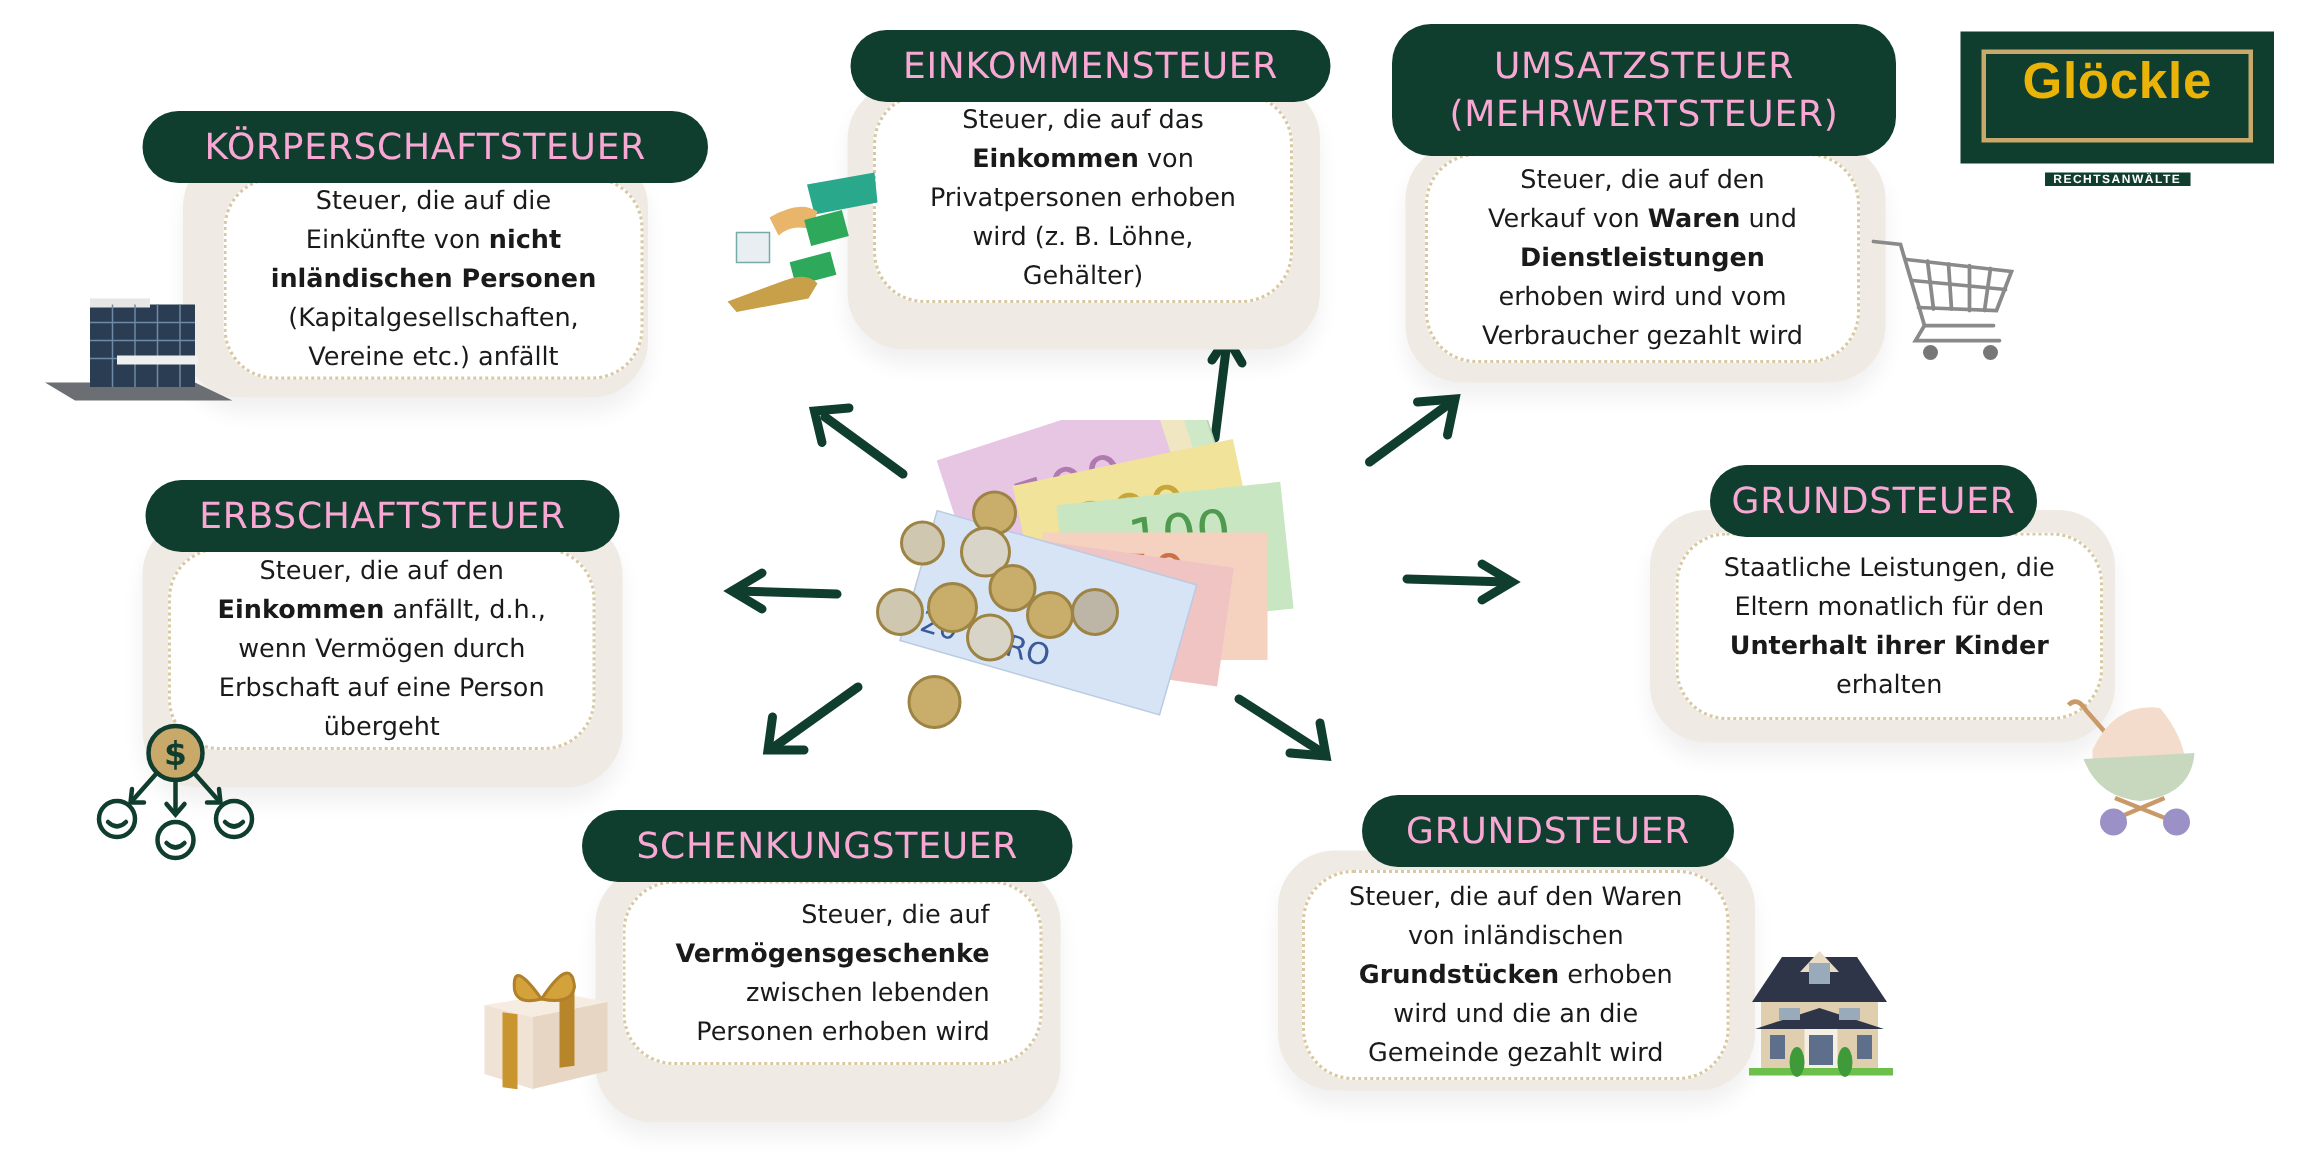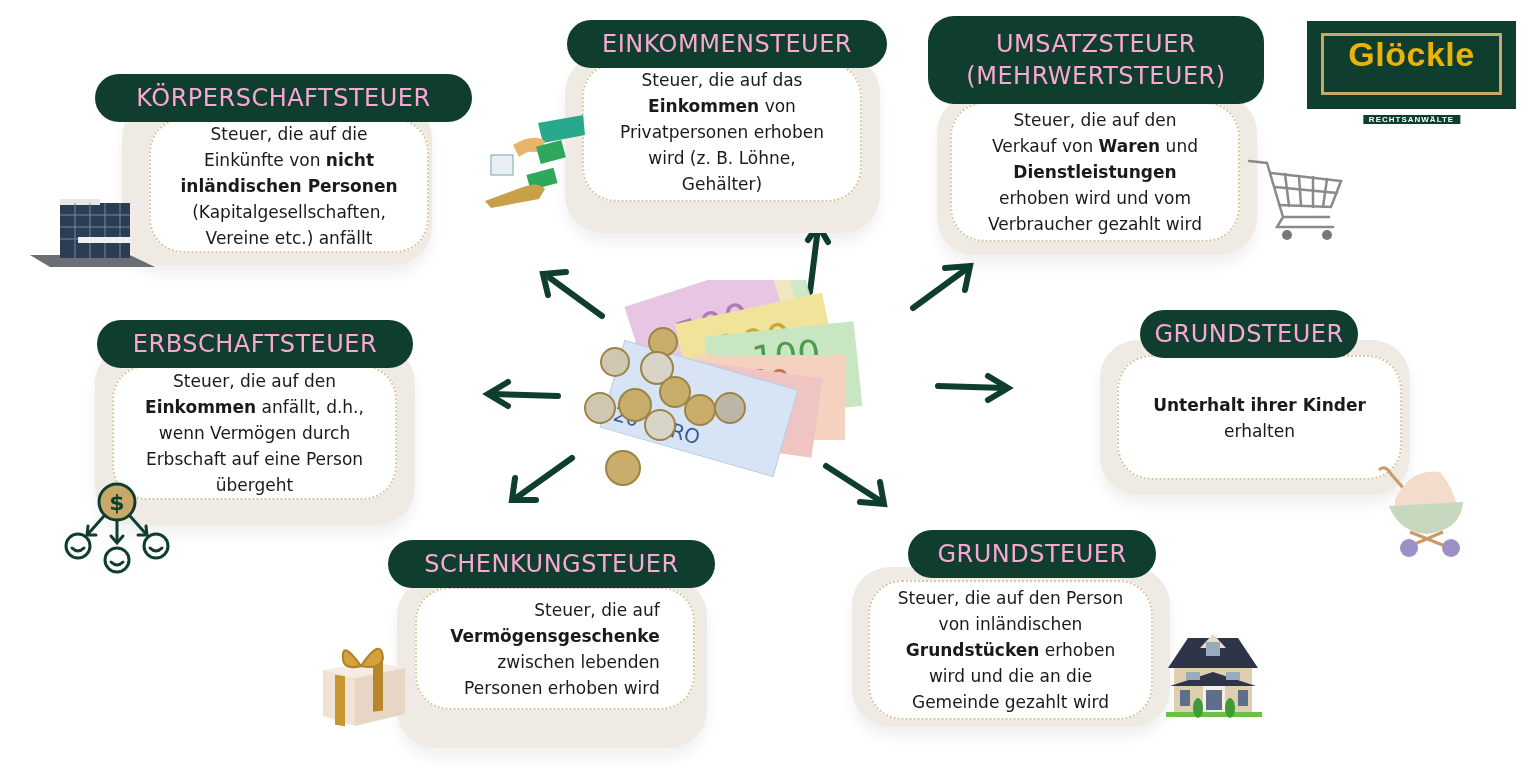--- a/index.html
+++ b/index.html
@@ -182,39 +182,41 @@
 </span><b>Einkommen</b><span> anfällt, d.h.,
 wenn Vermögen durch
 Erbschaft auf eine Person
 übergeht</span></div>
       </div>
       <div class="pill" style="left: 97px; top: 320px; width: 316px; height: 48px;">ERBSCHAFTSTEUER</div>
     </div>
     <div class="card">
       <div class="card-bg" style="left: 1100px; top: 340px; width: 310px; height: 155px;"></div>
       <div class="card-inner" style="left: 1117px; top: 355px; width: 285px; height: 125px;">
-        <div style="white-space: pre-line;"><b>Unterhalt ihrer Kinder</b><span>
+        <div style="white-space: pre-line;"><span>Staatliche Leistungen, die
+Eltern monatlich für den
+</span><b>Unterhalt ihrer Kinder</b><span>
 erhalten</span></div>
       </div>
       <div class="pill" style="left: 1140px; top: 310px; width: 218px; height: 48px;">GRUNDSTEUER</div>
     </div>
     <div class="card">
       <div class="card-bg" style="left: 397px; top: 578px; width: 310px; height: 170px;"></div>
       <div class="card-inner" style="left: 415px; top: 587px; width: 280px; height: 123px; text-align: right;">
         <div style="white-space: pre-line;"><span>Steuer, die auf
 </span><b>Vermögensgeschenke</b><span>
 zwischen lebenden
 Personen erhoben wird</span></div>
       </div>
       <div class="pill" style="left: 388px; top: 540px; width: 327px; height: 48px;">SCHENKUNGSTEUER</div>
     </div>
     <div class="card">
       <div class="card-bg" style="left: 852px; top: 567px; width: 318px; height: 160px;"></div>
       <div class="card-inner" style="left: 868px; top: 580px; width: 285px; height: 140px;">
-        <div style="white-space: pre-line;"><span>Steuer, die auf den Person
+        <div style="white-space: pre-line;"><span>Steuer, die auf den Waren
 von inländischen
 </span><b>Grundstücken</b><span> erhoben
 wird und die an die
 Gemeinde gezahlt wird</span></div>
       </div>
       <div class="pill" style="left: 908px; top: 530px; width: 248px; height: 48px;">GRUNDSTEUER</div>
     </div>
   </div>
 
 <svg class="icon" width="130" height="80" style="left:30px;top:195px;">

